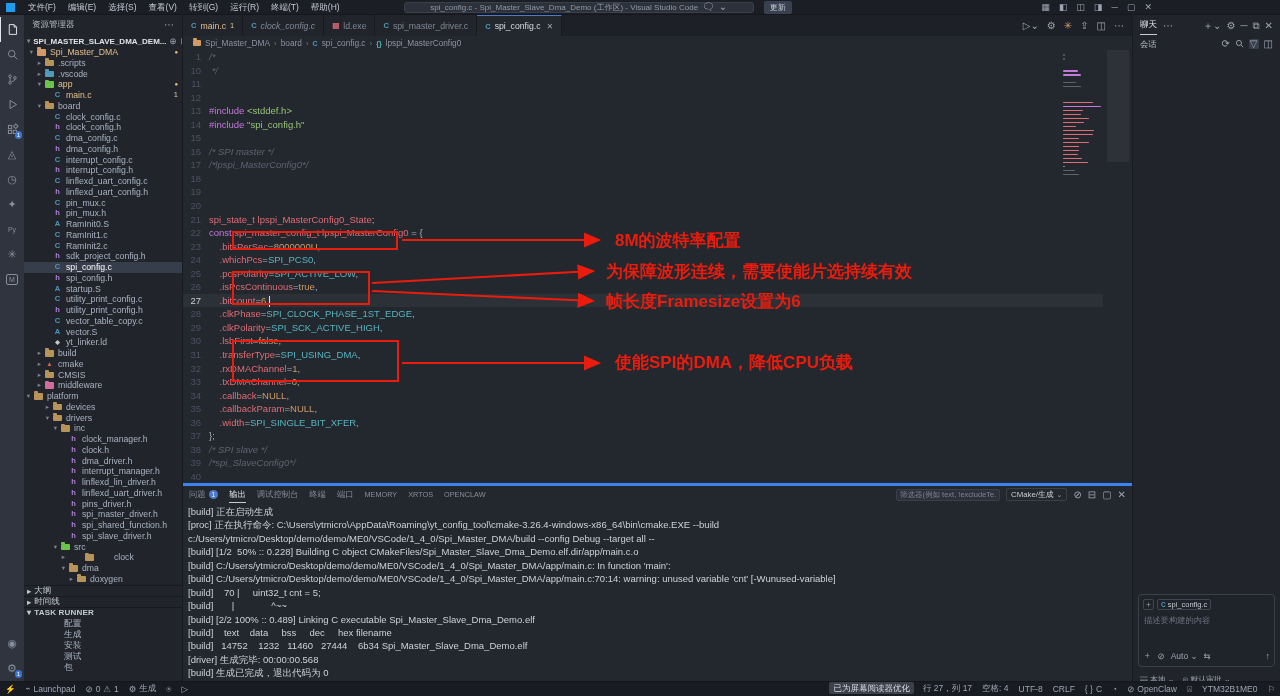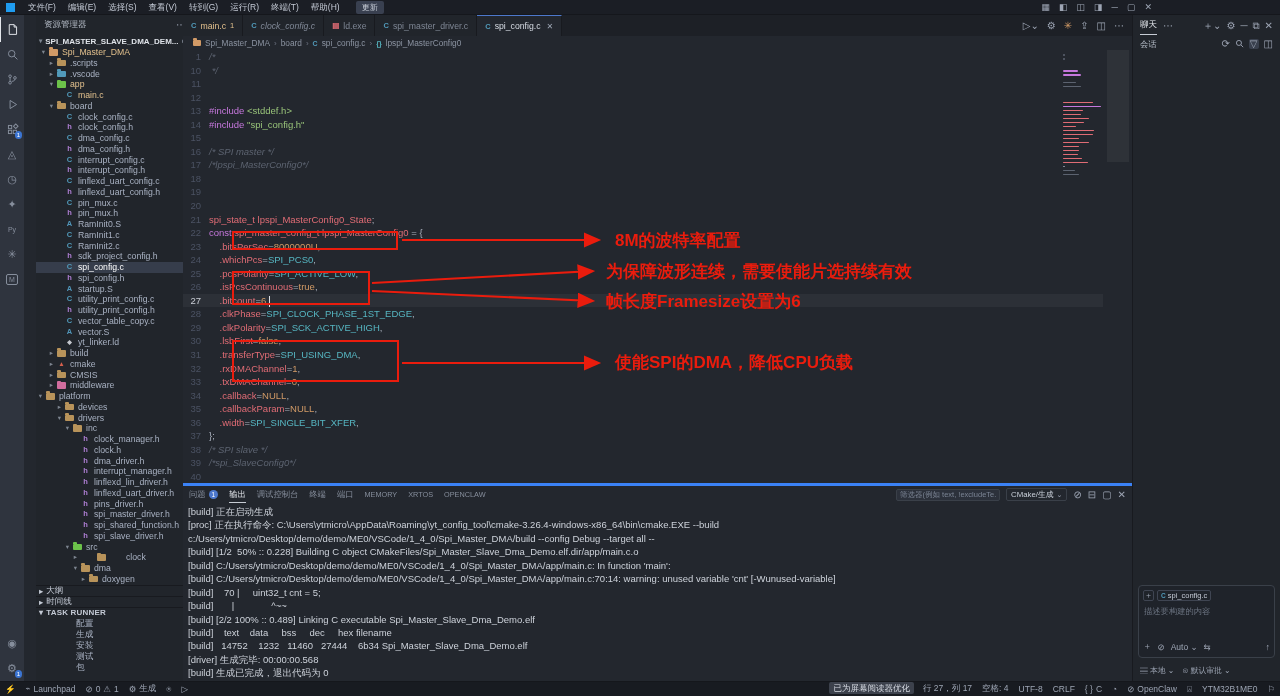--- a/index.html
+++ b/index.html
@@ -21,21 +21,21 @@
   #sb-right{margin-left:auto;display:flex;align-items:flex-start;}
   
   #activitybar{position:absolute;left:0;top:15px;width:24px;bottom:15px;background:#2f343e;display:flex;flex-direction:column;align-items:center;padding-top:2px;z-index:20;}
   .ab-icon{width:24px;height:25px;display:flex;align-items:center;justify-content:center;color:#868e9c;position:relative;font-size:11px;}
   .ab-icon.active{color:#e3e6eb;border-left:1.5px solid #e3e6eb;}
   .ab-icon svg{width:13px;height:13px;stroke:currentColor;fill:none;stroke-width:1.2;}
   .ab-badge{position:absolute;right:2px;bottom:3px;background:#3b74d1;color:#fff;font-size:6px;border-radius:5px;padding:0 2px;line-height:8px;}
   .ab-bottom{margin-top:auto;display:flex;flex-direction:column;align-items:center;}
   .m-badge{border:1px solid #868e9c;border-radius:2px;font-size:7px;padding:0 2px;line-height:9px;}
   
-  #sidebar{position:absolute;left:36px;top:15px;width:159px;bottom:15px;background:#21252b;border-right:1px solid #181a1f;overflow:hidden;z-index:10;}
+  #sidebar{position:absolute;left:24px;top:15px;width:159px;bottom:15px;background:#21252b;border-right:1px solid #181a1f;overflow:hidden;z-index:10;}
   #sb-title{height:20px;display:flex;align-items:center;padding:0 8px;color:#b5bcc7;font-size:8.5px;}
   #sb-title .ic{margin-left:auto;}
   #sb-section{height:12px;display:flex;align-items:center;gap:3px;padding:0 3px;color:#dfe3e9;font-weight:bold;font-size:8px;}
   #sb-section .acts{margin-left:auto;display:flex;gap:4px;color:#9da5b4;font-weight:normal;font-size:8.5px;}
   .trow{height:10.75px;display:flex;align-items:center;white-space:nowrap;color:#a9b2c3;font-size:8.7px;line-height:10.75px;padding-right:4px;}
   .trow.sel{background:#363d4b;color:#fff;}
   .trow .chev{width:9px;text-align:center;color:#7d8590;font-size:6.5px;flex:none;}
   .trow .fic{flex:none;width:11px;display:flex;justify-content:center;align-items:center;margin-right:3px;}
   .folder{width:9px;height:6.5px;border-radius:1px;position:relative;background:#b8935a;}
   .folder::before{content:"";position:absolute;left:0;top:-1.8px;width:4px;height:2px;border-radius:1px 1px 0 0;background:inherit;}
@@ -88,21 +88,21 @@
   .ptab.small{font-size:7.3px;}
   .ptab.active{color:#e3e6eb;border-bottom:1px solid #c7ccd4;}
   .ptab .pbadge{background:#4d78cc;color:#fff;border-radius:6px;font-size:6.5px;padding:0 3px;line-height:9px;}
   #panel-right{margin-left:auto;display:flex;align-items:center;gap:6px;}
   #p-filter{width:104px;height:12px;background:#2c313b;border:1px solid #3a4049;border-radius:2px;color:#7b8494;font-size:7.5px;padding:0 3px;}
   #p-filter::placeholder{color:#7b8494;}
   #p-select{height:13px;background:#23272e;border:1px solid #3a4049;border-radius:2px;color:#c9cfd9;font-size:7.8px;display:flex;align-items:center;gap:3px;padding:0 4px;}
   #term{flex:1;padding:2px 0 0 5px;font-family:"DejaVu Sans Mono",monospace;font-size:9.5px;color:#cdd2da;overflow:hidden;}
   .tl{height:13.45px;line-height:13.45px;white-space:pre;}
   
-  #chat{position:absolute;right:0;top:15px;width:148px;bottom:15px;background:#21252b;border-left:1px solid #181a1f;display:flex;flex-direction:column;z-index:10;}
+  #chat{position:absolute;right:0;top:15px;width:148px;bottom:6px;background:#21252b;border-left:1px solid #181a1f;display:flex;flex-direction:column;z-index:10;}
   #chat-head{height:21px;display:flex;align-items:center;padding:0 7px;gap:6px;flex:none;}
   #chat-tab{color:#e3e6eb;font-size:8.5px;border-bottom:1px solid #c7ccd4;padding:3px 0;}
   #chat-head .right{margin-left:auto;display:flex;gap:5px;align-items:center;}
   #chat-row2{height:16px;display:flex;align-items:center;padding:0 7px;gap:8px;color:#b5bcc7;font-size:8.3px;flex:none;}
   #chat-row2 .right{margin-left:auto;display:flex;gap:5px;align-items:center;}
   .ic-box{background:#39404d;border-radius:2px;padding:0 1px;}
   #chat-body{flex:1;}
   #chat-hint{margin:0 5px 4px;background:#272b33;border:1px solid #3a4049;border-radius:3px;padding:4px;font-size:7.8px;color:#9da5b4;line-height:1.35;}
   #chat-hint .link{color:#4daafc;}
   #chat-input{margin:0 5px 4px;background:#1f232a;border:1px solid #3a4049;border-radius:4px;padding:4px;}
@@ -122,20 +122,25 @@
   <div id="tb-menus" style="display: flex;">
       <span class="menu-item">文件(F)</span>
       <span class="menu-item">编辑(E)</span>
       <span class="menu-item">选择(S)</span>
       <span class="menu-item">查看(V)</span>
       <span class="menu-item">转到(G)</span>
       <span class="menu-item">运行(R)</span>
       <span class="menu-item">终端(T)</span>
       <span class="menu-item">帮助(H)</span>
     </div>
+  <div id="tb-search">
+    <span>spi_config.c - Spi_Master_Slave_Dma_Demo (工作区) - Visual Studio Code</span>
+    <span class="ic">🗨</span>
+    <span class="ic">⌄</span>
+  </div>
   <div id="tb-update">更新</div>
   <div id="tb-right">
     <span class="ic">▦</span>
     <span class="ic">◧</span>
     <span class="ic">◫</span>
     <span class="ic">◨</span>
     <span class="ic">─</span>
     <span class="ic">▢</span>
     <span class="ic">✕</span>
   </div>

